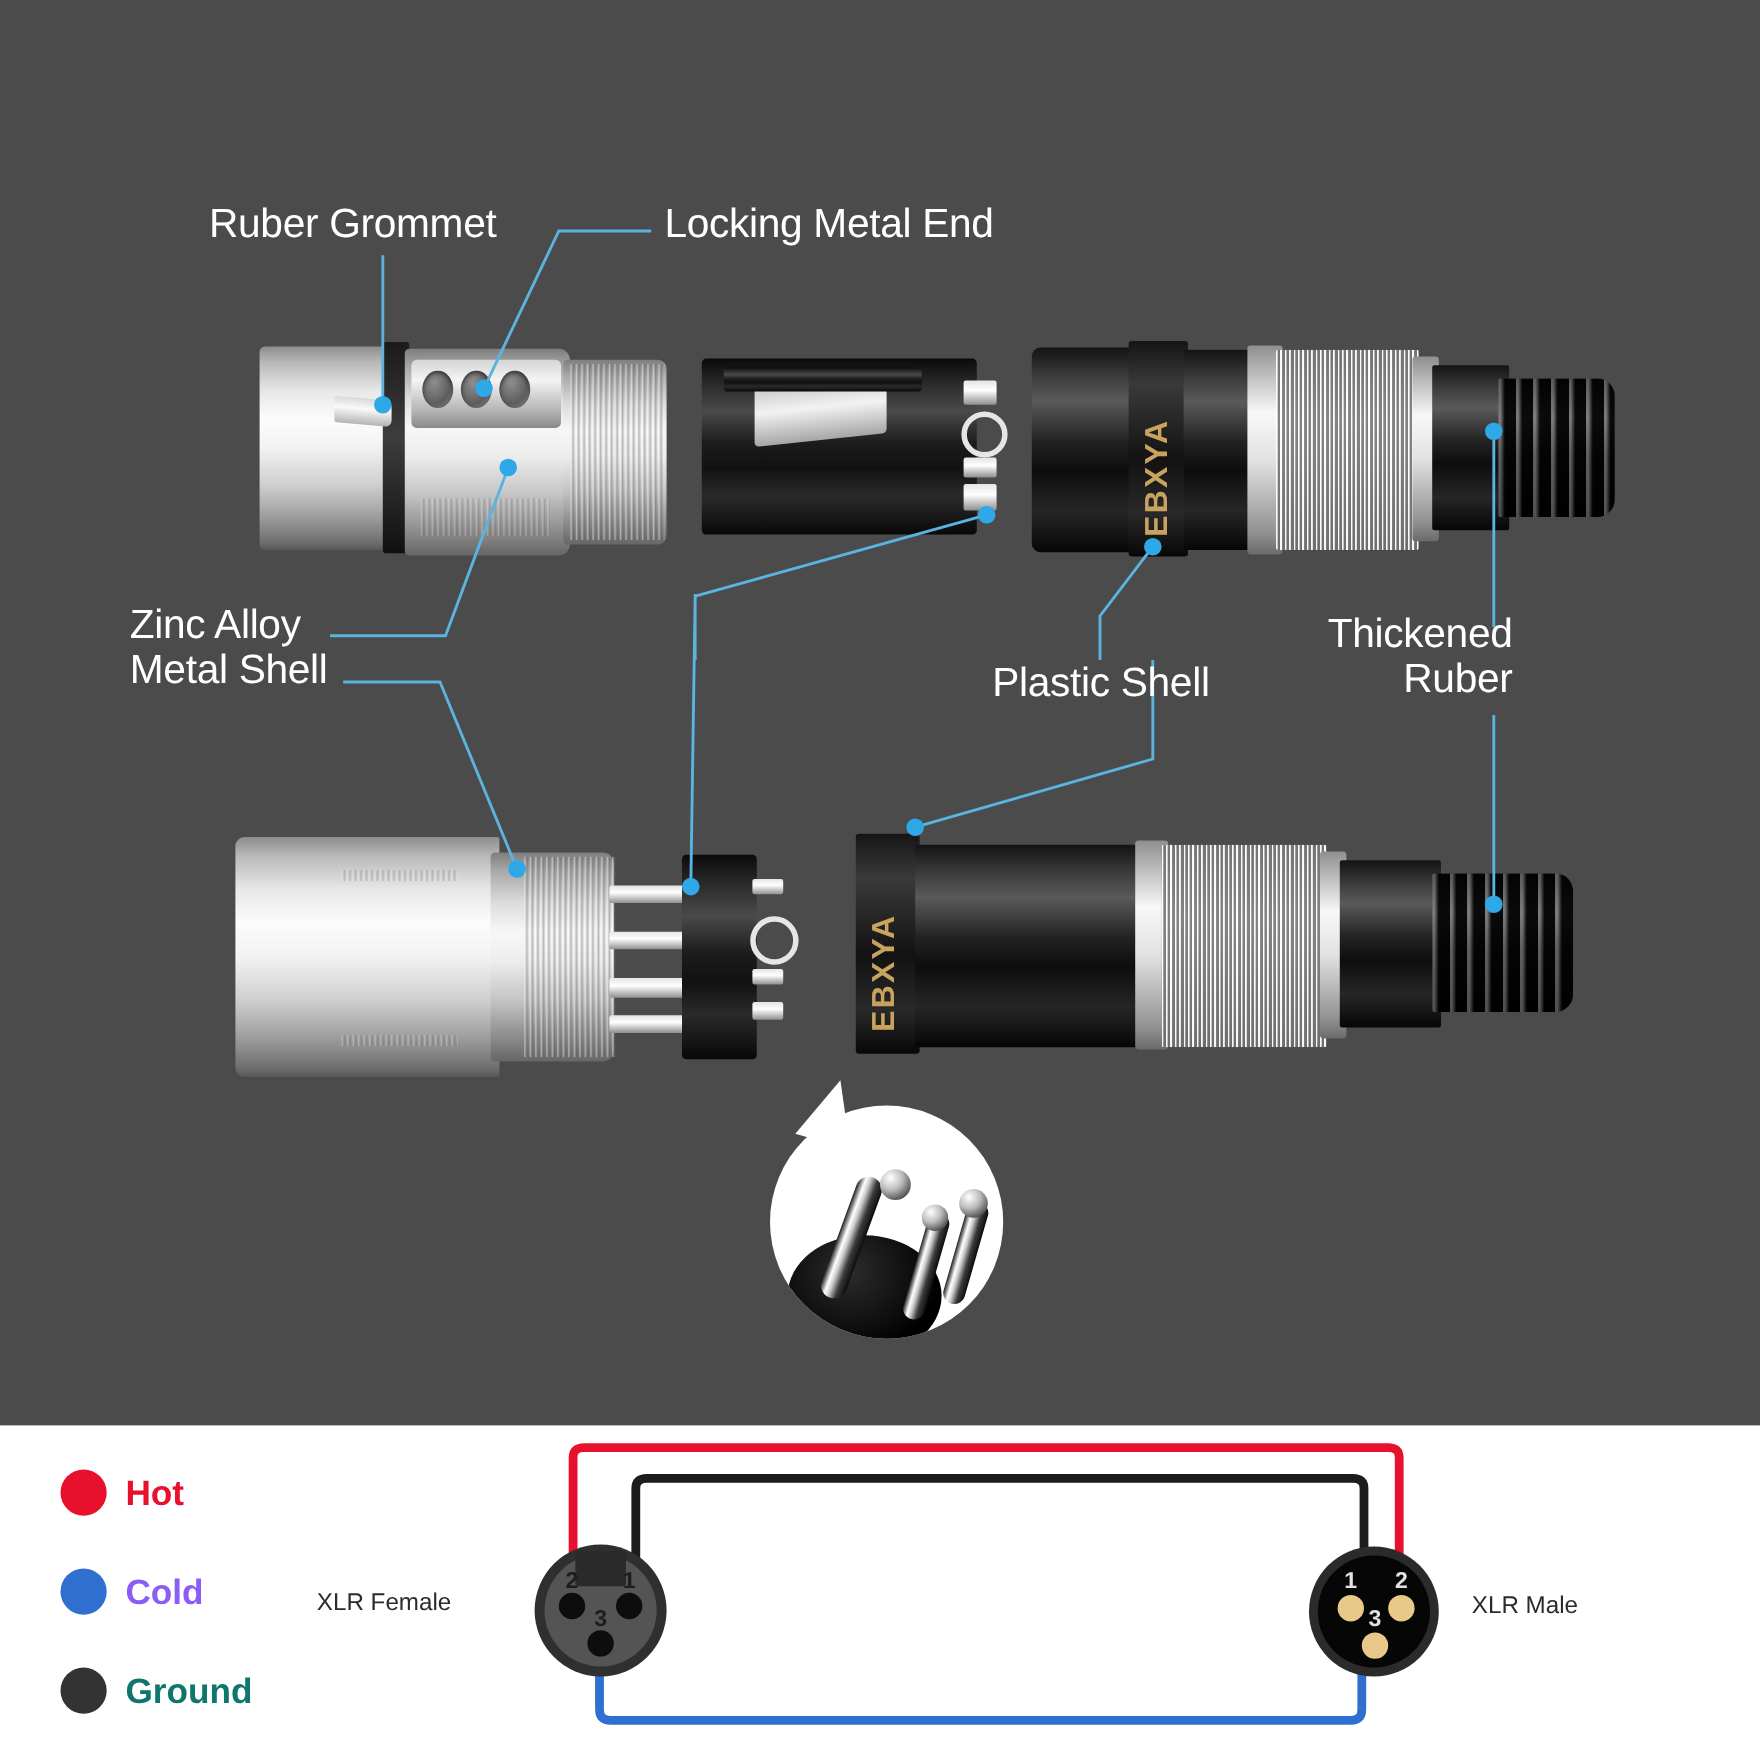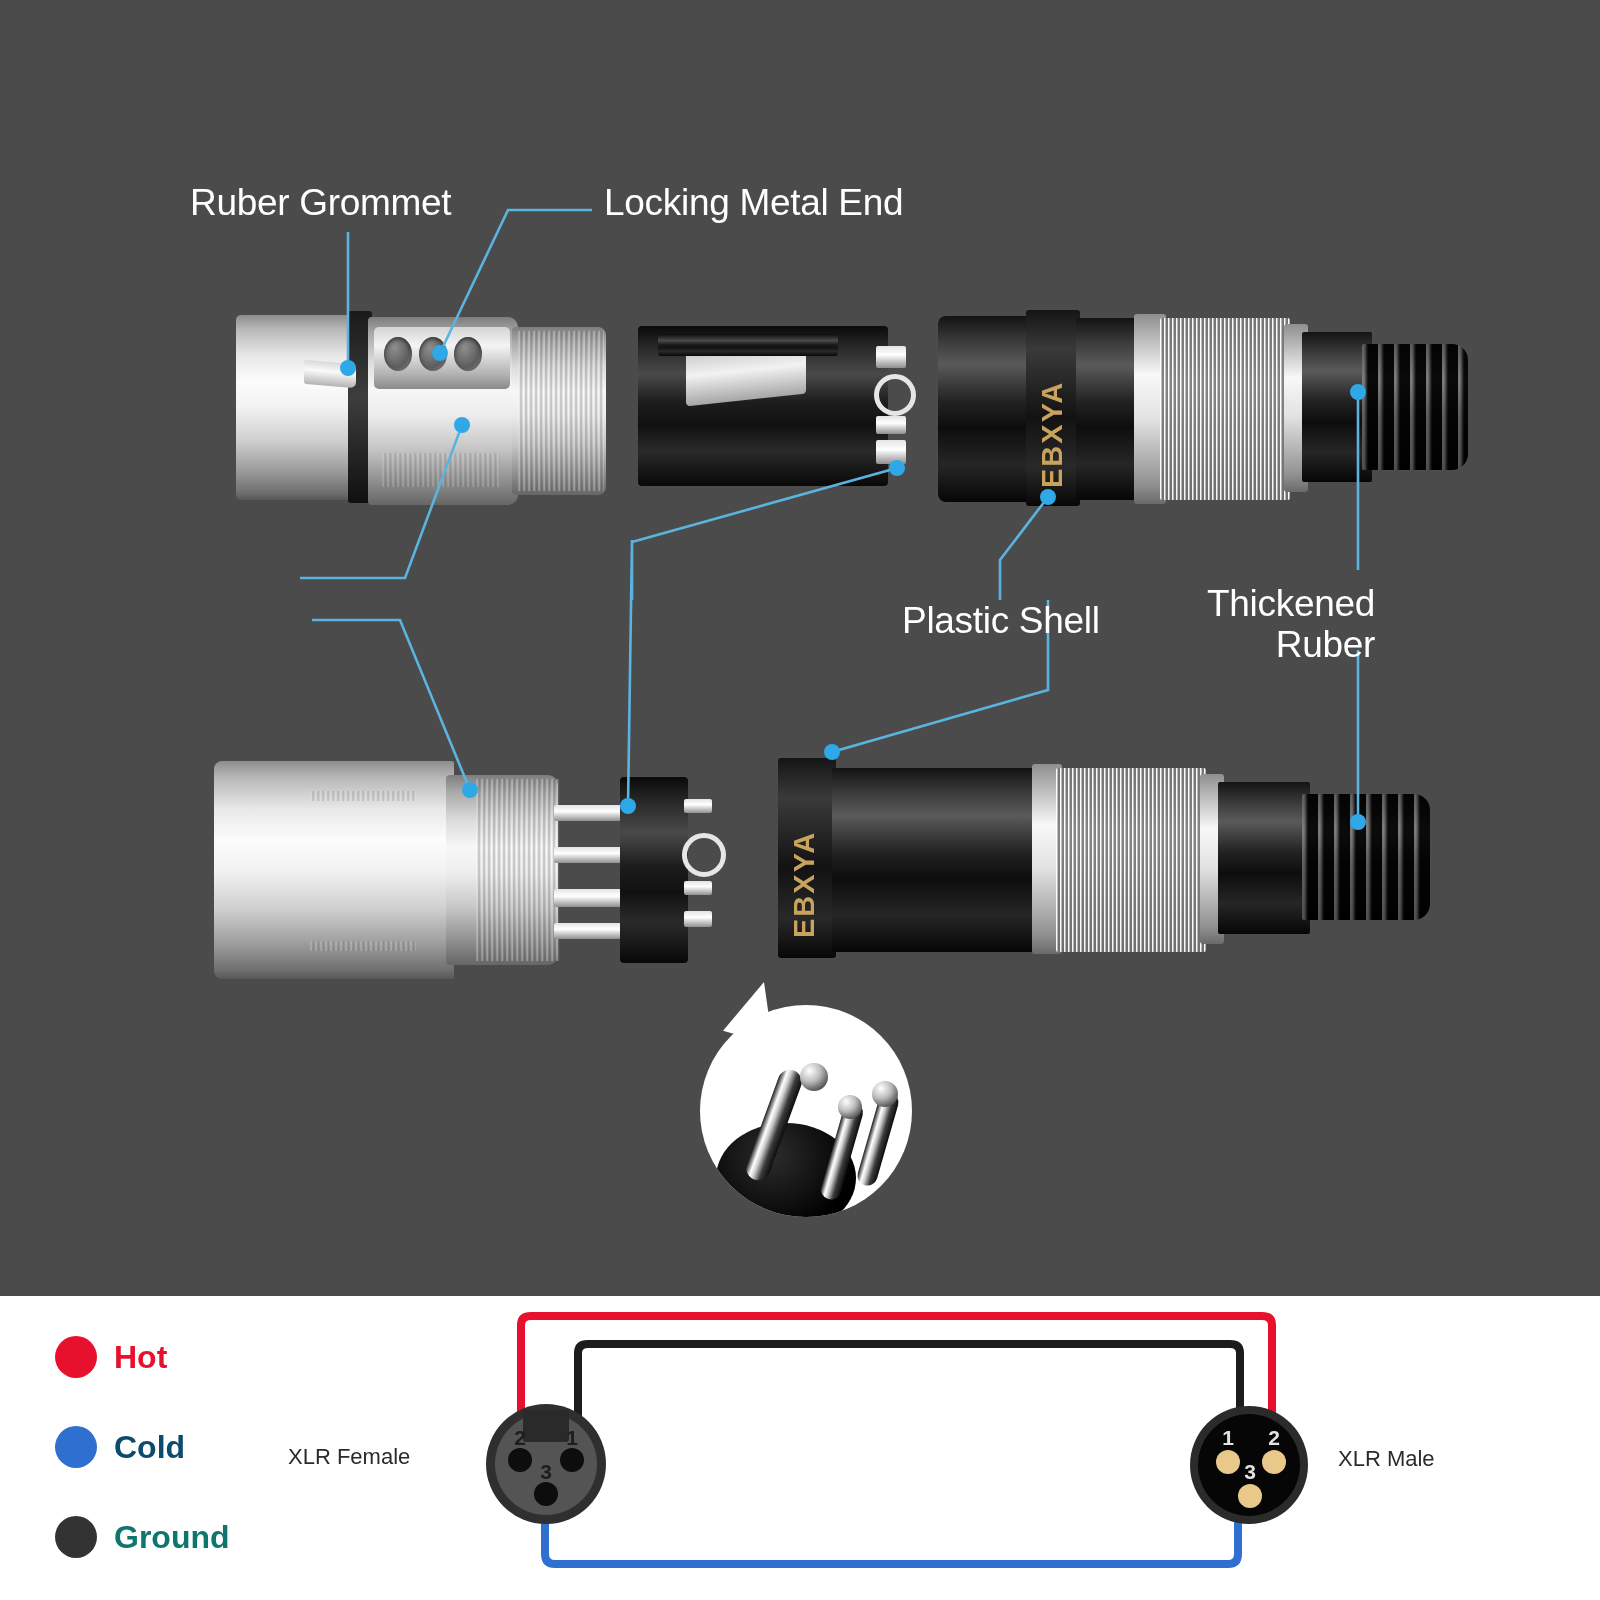--- a/index.html
+++ b/index.html
@@ -372,39 +372,41 @@
         <circle cx="832" cy="752" r="8"></circle>
         <circle cx="1358" cy="392" r="8"></circle>
         <circle cx="1358" cy="822" r="8"></circle>
       </g>
     </svg>
 
     <div class="label" style="left:190px; top:182px;">Ruber Grommet</div>
 
     <div class="label" style="left:604px; top:182px;">Locking Metal End</div>
 
+    <div class="label two-line" style="left:118px; top:548px;">Zinc Alloy
+Metal Shell</div>
 
 
     <div class="label" style="left:902px; top:600px;">Plastic Shell</div>
 
-    <div class="label two-line align-right" style="left:1205px; top:584px; width:170px;">Thickened
+    <div class="label two-line align-right" style="left:1205px; top:556px; width:170px;">Thickened
 Ruber</div>
 
   </div>
 
   <div class="panel-light">
 
     <div class="legend-item" style="left:55px; top:40px;">
       <span class="legend-dot" style="background:#e8112d;"></span>
       <span class="legend-text" style="color:#e8112d;">Hot</span>
     </div>
 
     <div class="legend-item" style="left:55px; top:130px;">
       <span class="legend-dot" style="background:#2f6fd0;"></span>
-      <span class="legend-text" style="color:#0c4a6e;">Cold</span>
+      <span class="legend-text" style="color:#8b5cf6;">Cold</span>
     </div>
 
     <div class="legend-item" style="left:55px; top:220px;">
       <span class="legend-dot" style="background:#333333;"></span>
       <span class="legend-text" style="color:#0f766e;">Ground</span>
     </div>
 
     <svg style="position:absolute; left:0; top:0; width:1600px; height:304px;" viewBox="0 0 1600 304">
 
       <path d="M521,150 L521,29 Q521,20 531,20 L1262,20 Q1272,20 1272,29 L1272,130" fill="none" stroke="#e8112d" stroke-width="8" stroke-linecap="round"></path>

